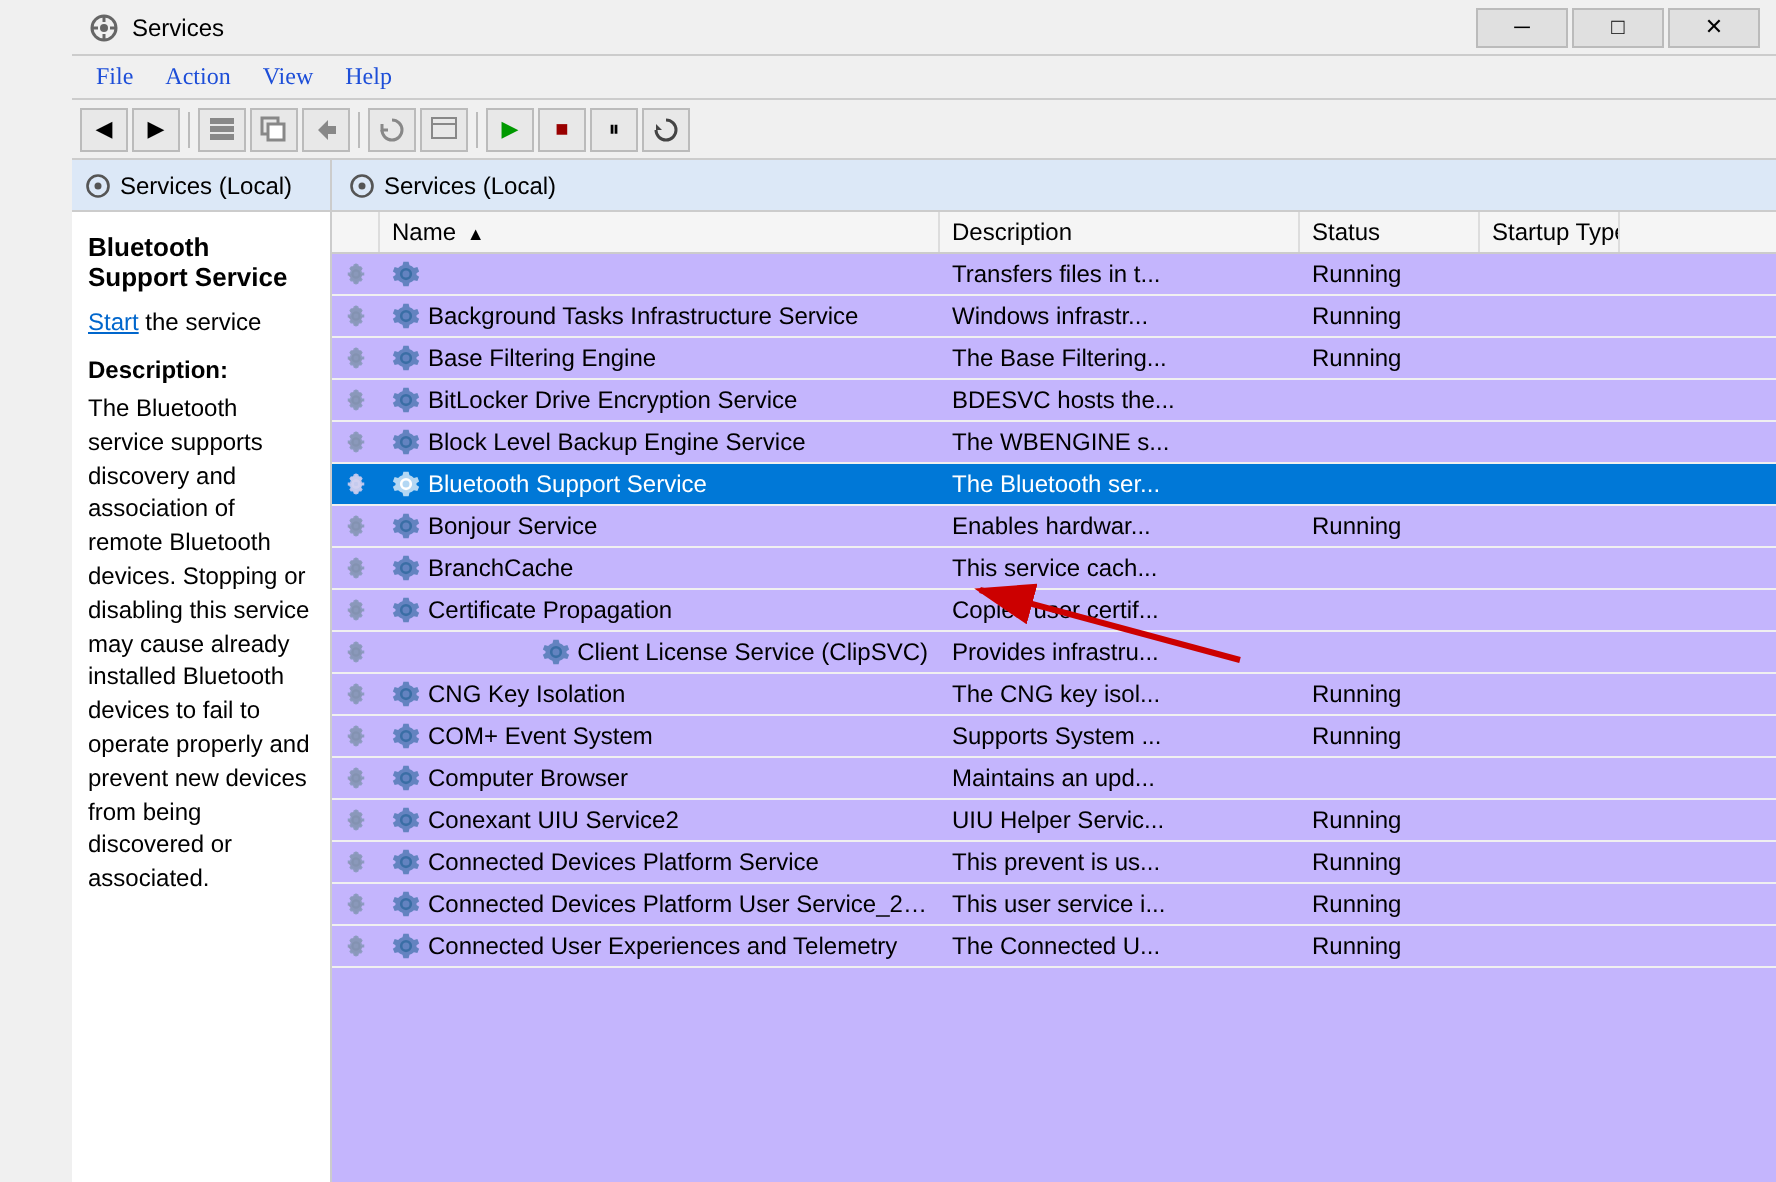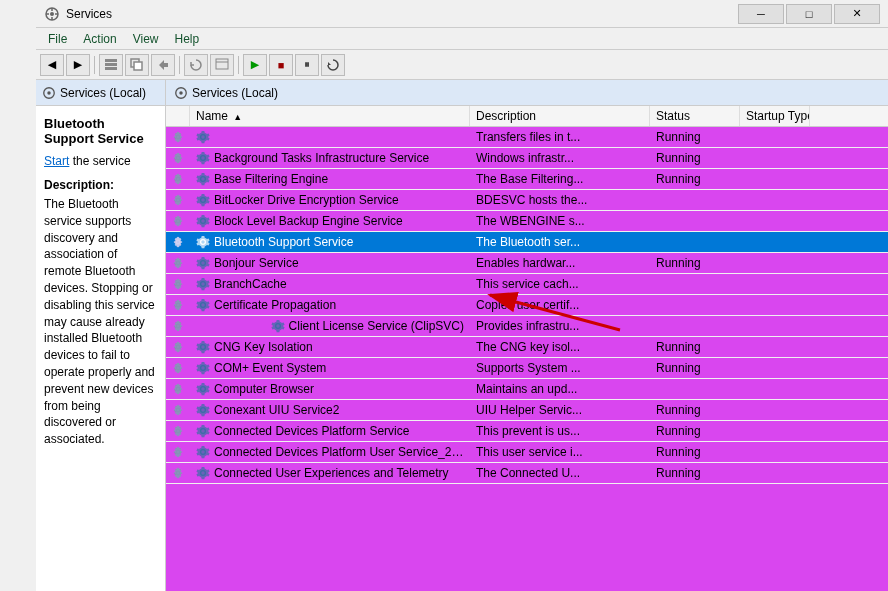--- a/index.html
+++ b/index.html
@@ -53,21 +53,22 @@
       display: flex;
       align-items: center;
       padding: 2px 4px;
       height: 22px;
       border-bottom: 1px solid #ccc;
     }
     .menu-item {
       padding: 2px 8px;
       font-size: 12px;
       cursor: pointer;
-      color: #14532d;
+      color: #1d4ed8;
+      font-family: Liberation Serif, serif;
     }
 
     
     .toolbar {
       background: #f0f0f0;
       display: flex;
       align-items: center;
       padding: 2px 4px;
       height: 30px;
       border-bottom: 1px solid #ccc;
@@ -88,21 +89,21 @@
       width: 1px;
       height: 18px;
       background: #bbb;
       margin: 0 2px;
     }
 
     
     .main-container {
       display: flex;
       height: calc(591px - 80px);
-      background: #d946ef;
+      background: #c4b5fd;
     }
 
     
     .left-panel {
       width: 130px;
       background: #fff;
       border-right: 1px solid #ccc;
       display: flex;
       flex-direction: column;
     }

